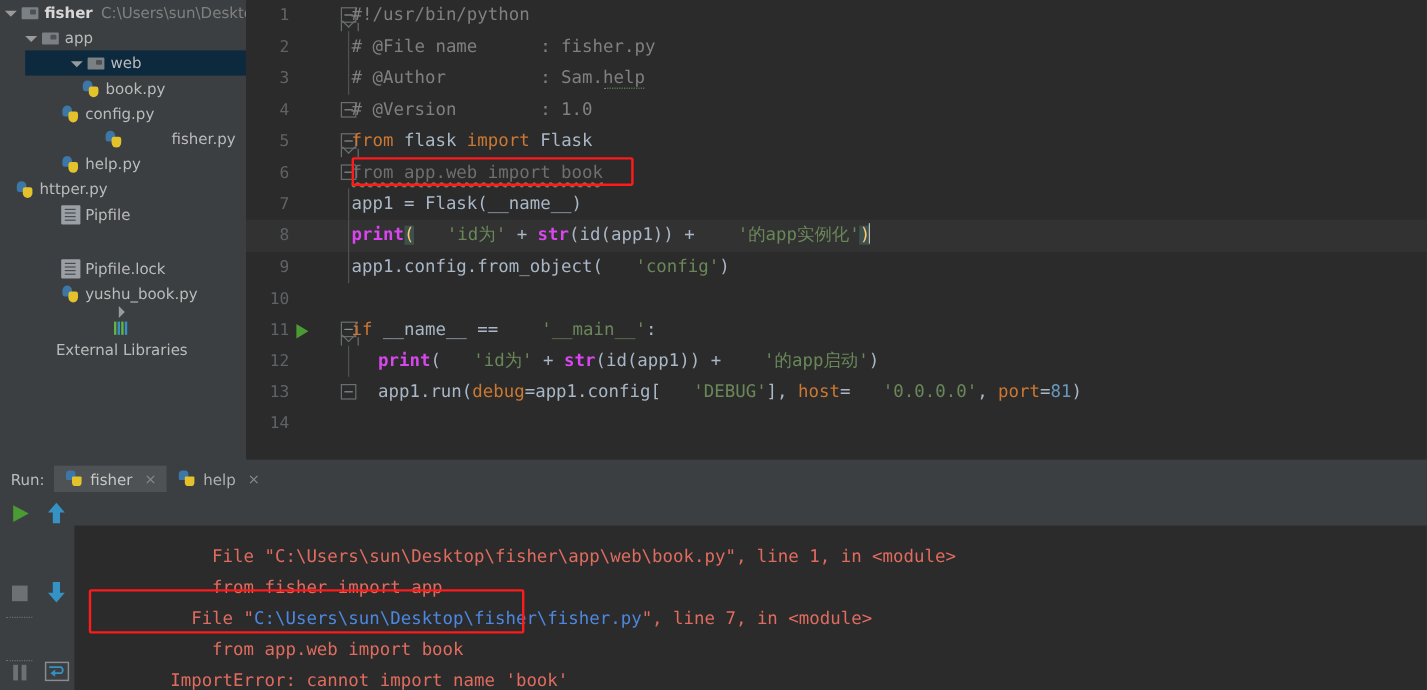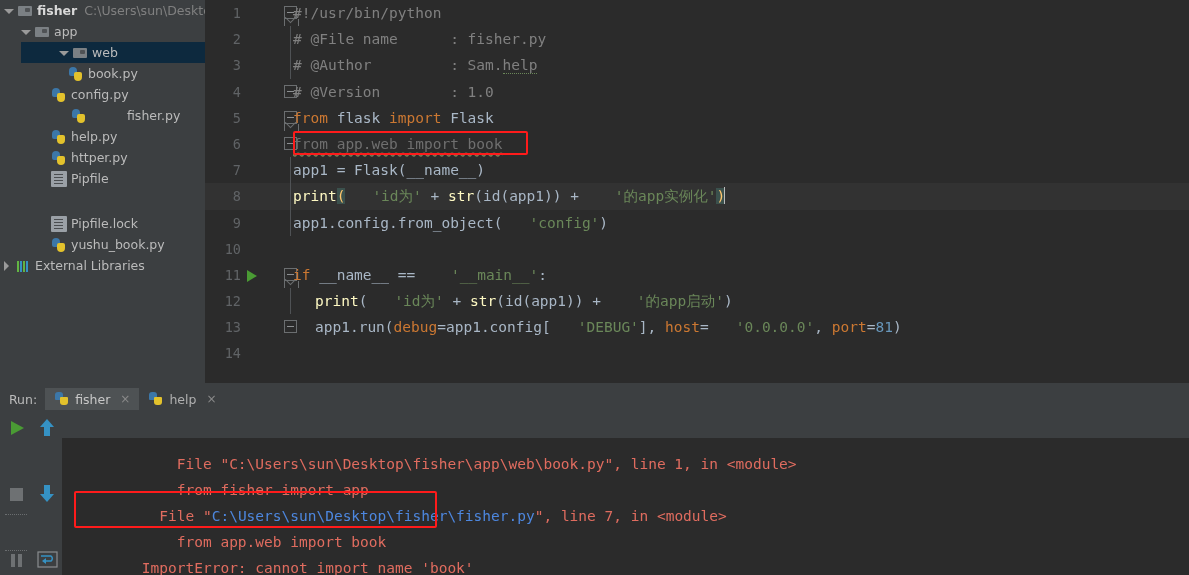--- a/index.html
+++ b/index.html
@@ -123,21 +123,21 @@
     transform: rotate(45deg);
   }
   .vline {
     position: absolute; left: 85px; top: 0; width: 1px; height: 26.2px; background: #4f5255;
   }
   .ctext { position: absolute; left: 88px; top: 0; }
 
   
   .t-comment { color: #808080; }
   .t-kw      { color: #cc7832; }
-  .t-builtin { color: #fef9c3; }
+  .t-builtin { color: #d946ef; font-weight: bold; }
   .t-str     { color: #6a8759; margin-left: 27px; }
   .t-num     { color: #6897bb; }
   .t-plain   { color: #a9b7c6; }
   .t-kwarg   { color: #cc7832; }
   .t-gray    { color: #6f6f6f; }
   .t-brkhl   { color: #ffc66d; background: #3b514d; }
   .typo { border-bottom: 1px dotted #6a8759; }
   .wavy {
     text-decoration: underline;
     text-decoration-style: wavy;
@@ -228,51 +228,51 @@
         <div class="tree-row" style="padding-left: 55px;">
           <span class="tw none"></span>
           <span class="ticon ic-py"></span>
           <span class="tlabel">book.py</span>
         </div>
         <div class="tree-row" style="padding-left: 38px;">
           <span class="tw none"></span>
           <span class="ticon ic-py"></span>
           <span class="tlabel">config.py</span>
         </div>
-        <div class="tree-row" style="padding-left: 22px; gap: 36px;">
+        <div class="tree-row" style="padding-left: 38px; gap: 36px;">
           <span class="tw none"></span>
           <span class="ticon ic-py"></span>
           <span class="tlabel">fisher.py</span>
         </div>
         <div class="tree-row" style="padding-left: 38px;">
           <span class="tw none"></span>
           <span class="ticon ic-py"></span>
           <span class="tlabel">help.py</span>
         </div>
-        <div class="tree-row" style="padding-left: 38px;">
+        <div class="tree-row" style="">
           <span class="tw none"></span>
           <span class="ticon ic-py"></span>
           <span class="tlabel">httper.py</span>
         </div>
         <div class="tree-row" style="padding-left: 38px;">
           <span class="tw none"></span>
           <span class="ticon ic-doc"></span>
           <span class="tlabel">Pipfile</span>
         </div>
         <div class="tree-row" style="padding-left: 38px; margin-top: 24px;">
           <span class="tw none"></span>
           <span class="ticon ic-doc"></span>
           <span class="tlabel">Pipfile.lock</span>
         </div>
         <div class="tree-row" style="padding-left: 38px;">
           <span class="tw none"></span>
           <span class="ticon ic-py"></span>
           <span class="tlabel">yushu_book.py</span>
         </div>
-        <div class="tree-row" style="padding-left: 2px;">
+        <div class="tree-row" style="padding-left: 2px; flex-direction: column;">
           <span class="tw right"></span>
           <span class="ticon ic-bars"></span>
           <span class="tlabel">External Libraries</span>
         </div>
       </div>
   </div>
   <div id="sidebar-scroll-track">
     
   </div>
 

